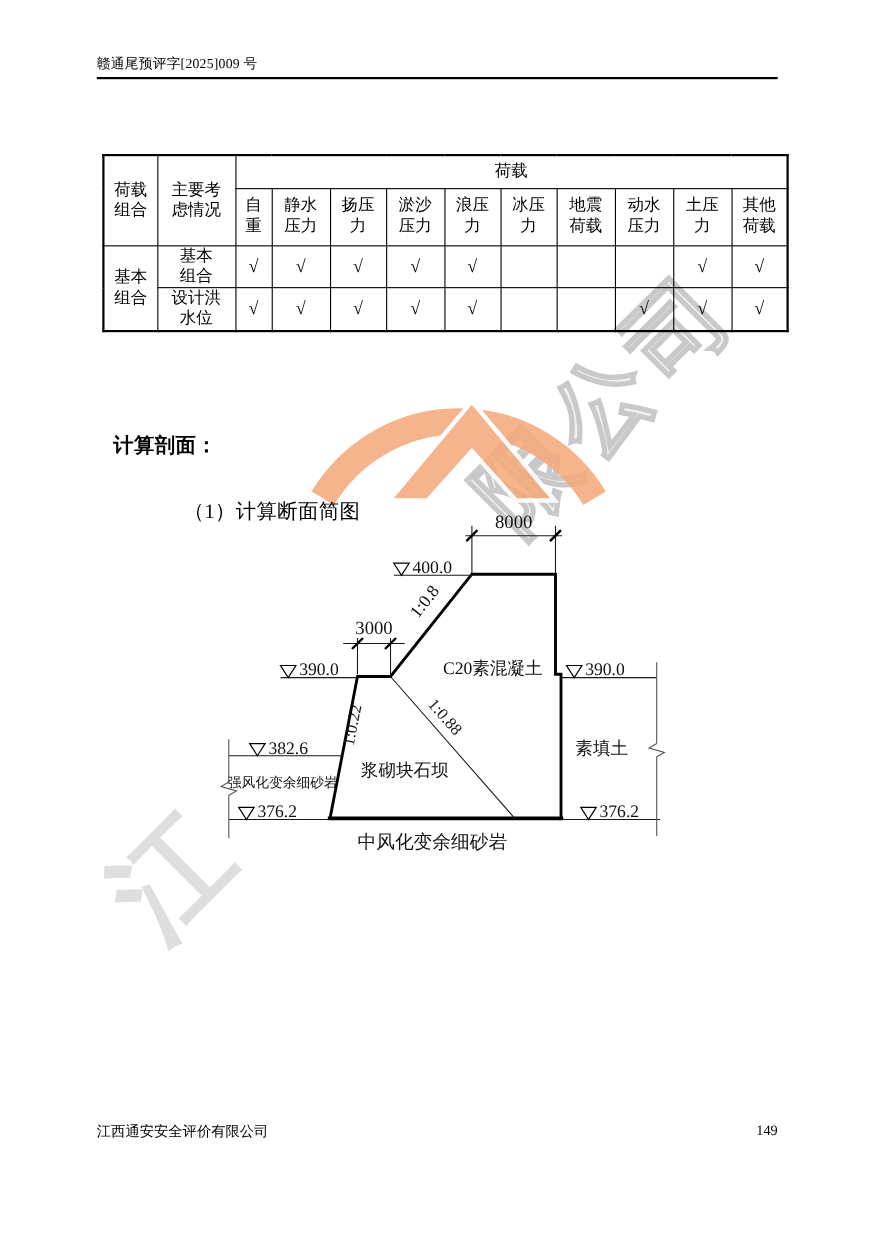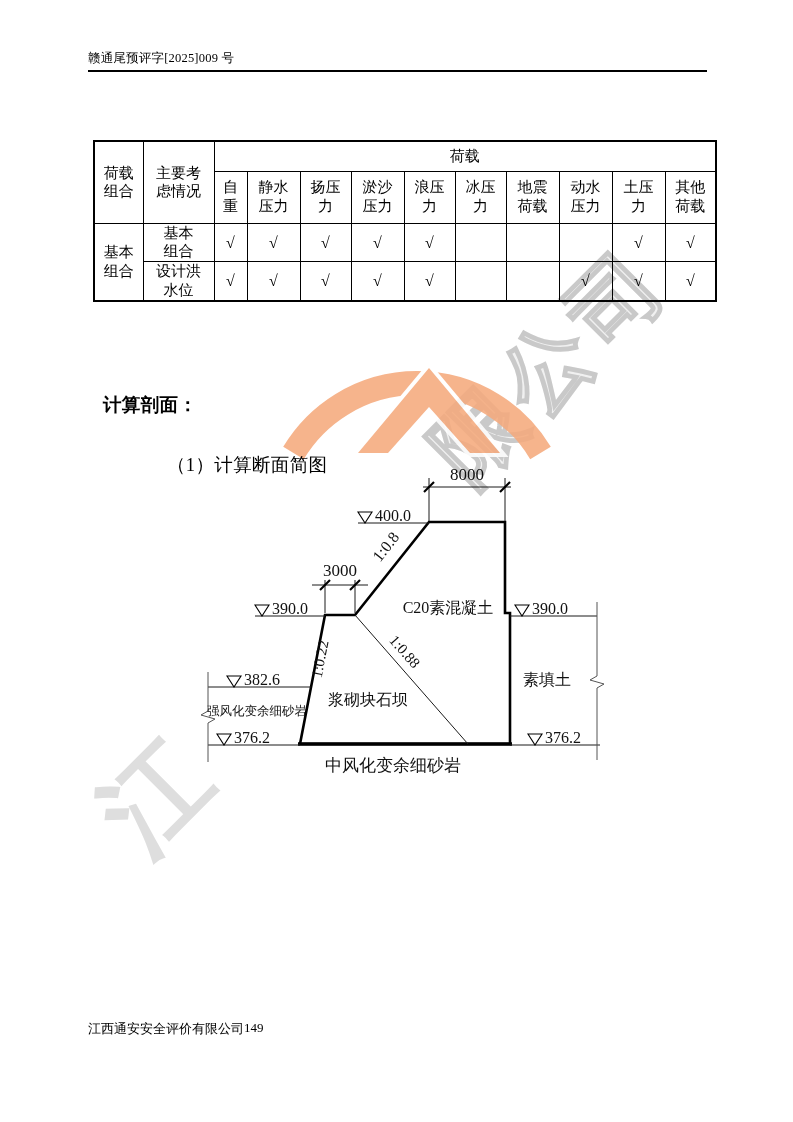--- a/index.html
+++ b/index.html
@@ -6,21 +6,21 @@
   .page{
     position:relative;width:793px;height:1122px;margin:0 auto;
     background:#ffffff;overflow:hidden;color:#000;
     font-family:"Liberation Serif","DejaVu Serif",serif;
   }
   .abs{position:absolute;}
   
   .hdr{top:50px;left:88px;width:619px;display:flex;justify-content:space-between;
        font-size:12.5px;letter-spacing:0.2px;}
   .hdr-rule{top:70px;left:88px;width:619px;border-top:2px solid #000;height:0;}
-  .ftr{top:1020px;left:88px;width:619px;display:flex;
+  .ftr{top:1020px;left:88px;width:619px;display:flex;justify-content:space-between;
        font-size:13px;}
   
   .tbl-cap{top:104px;left:93px;width:622px;height:26px;font-size:18.5px;}
   .tbl-cap .lbl{position:absolute;left:40px;top:0;}
   .tbl-cap .ttl{display:block;text-align:center;letter-spacing:1px;}
   
   table.load{position:absolute;top:140px;left:93px;width:622px;
     border-collapse:collapse;table-layout:fixed;text-align:center;
     font-size:15px;border:2px solid #000;}
   table.load td{border:1px solid #000;padding:0;vertical-align:middle;line-height:1.2;}

